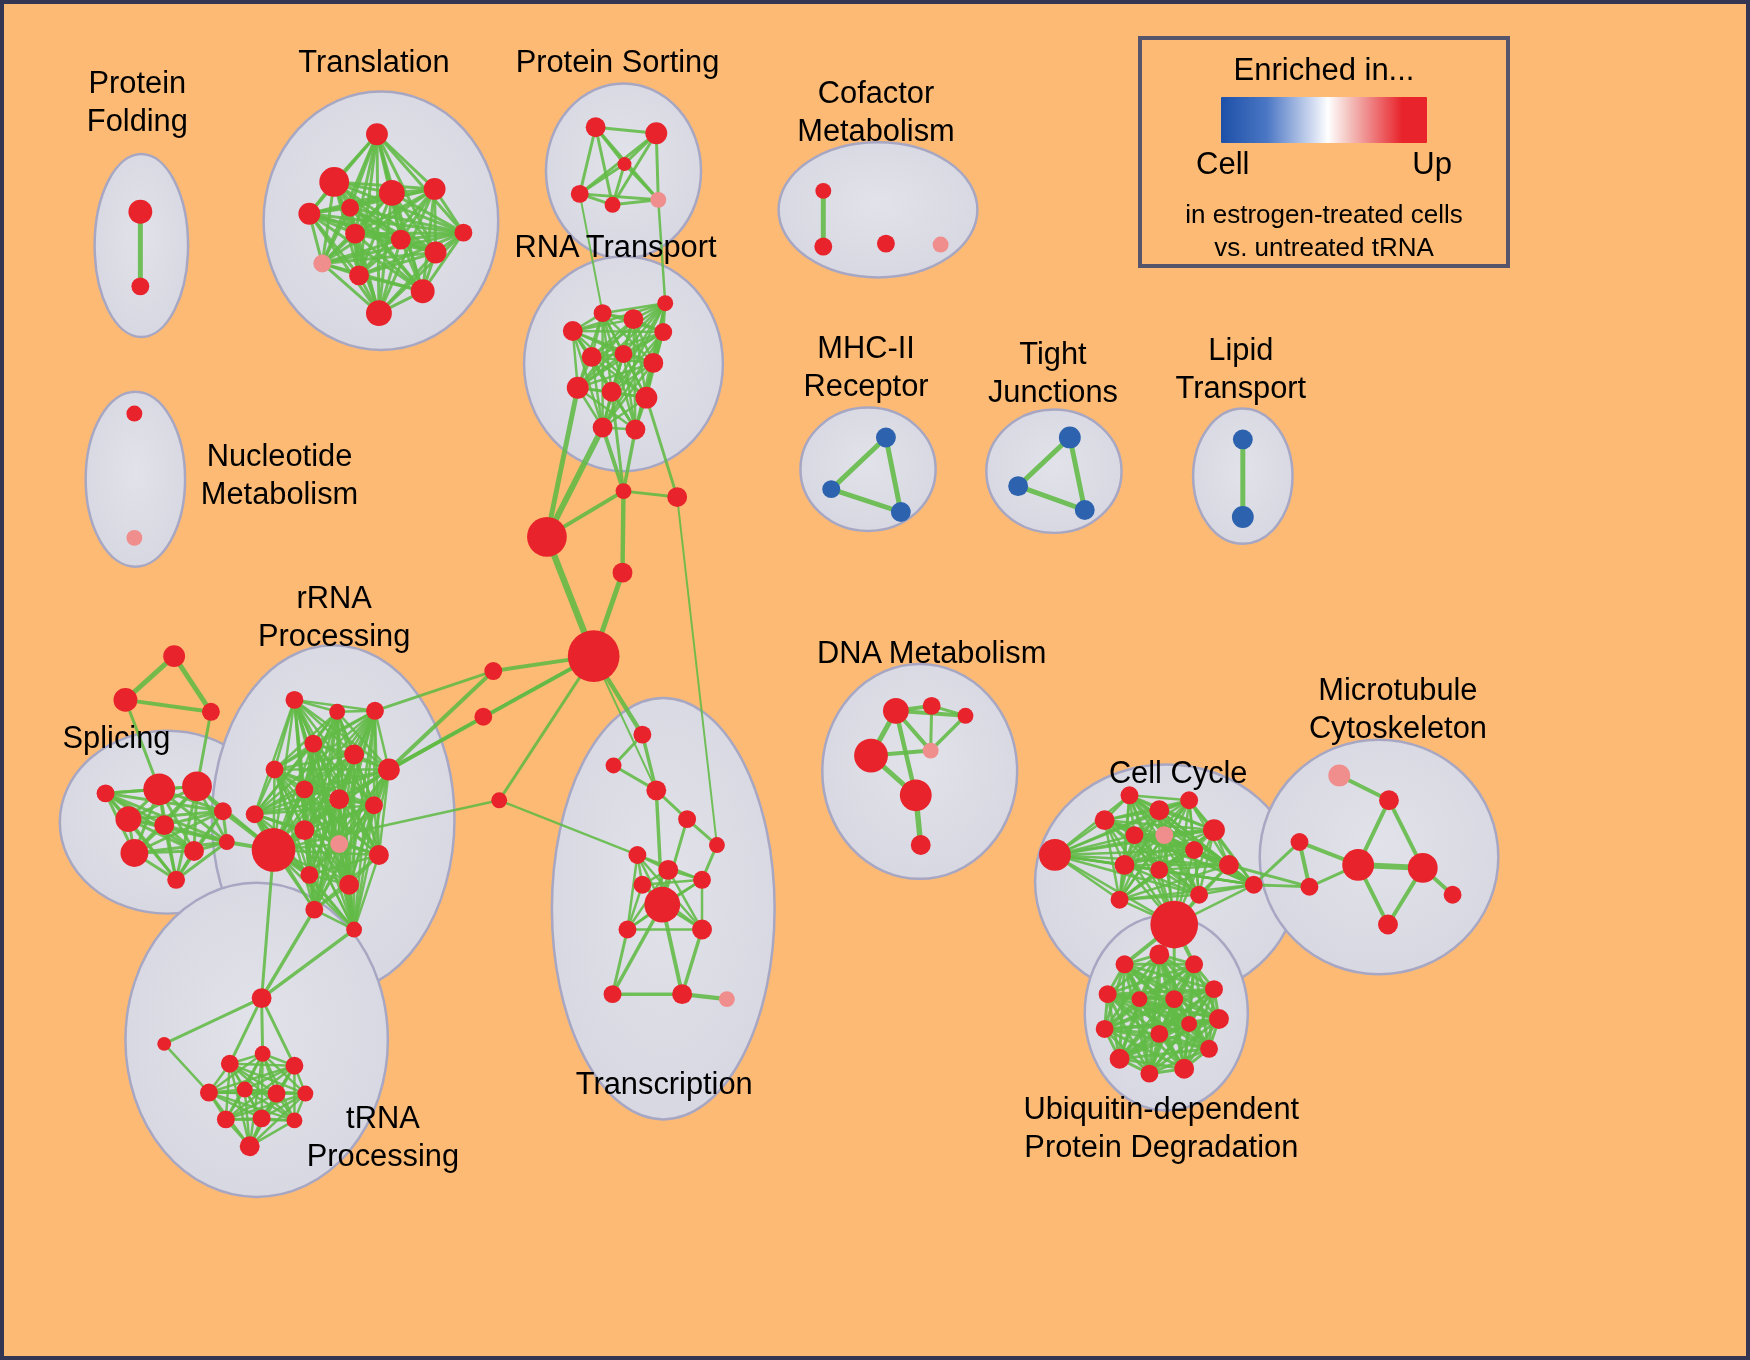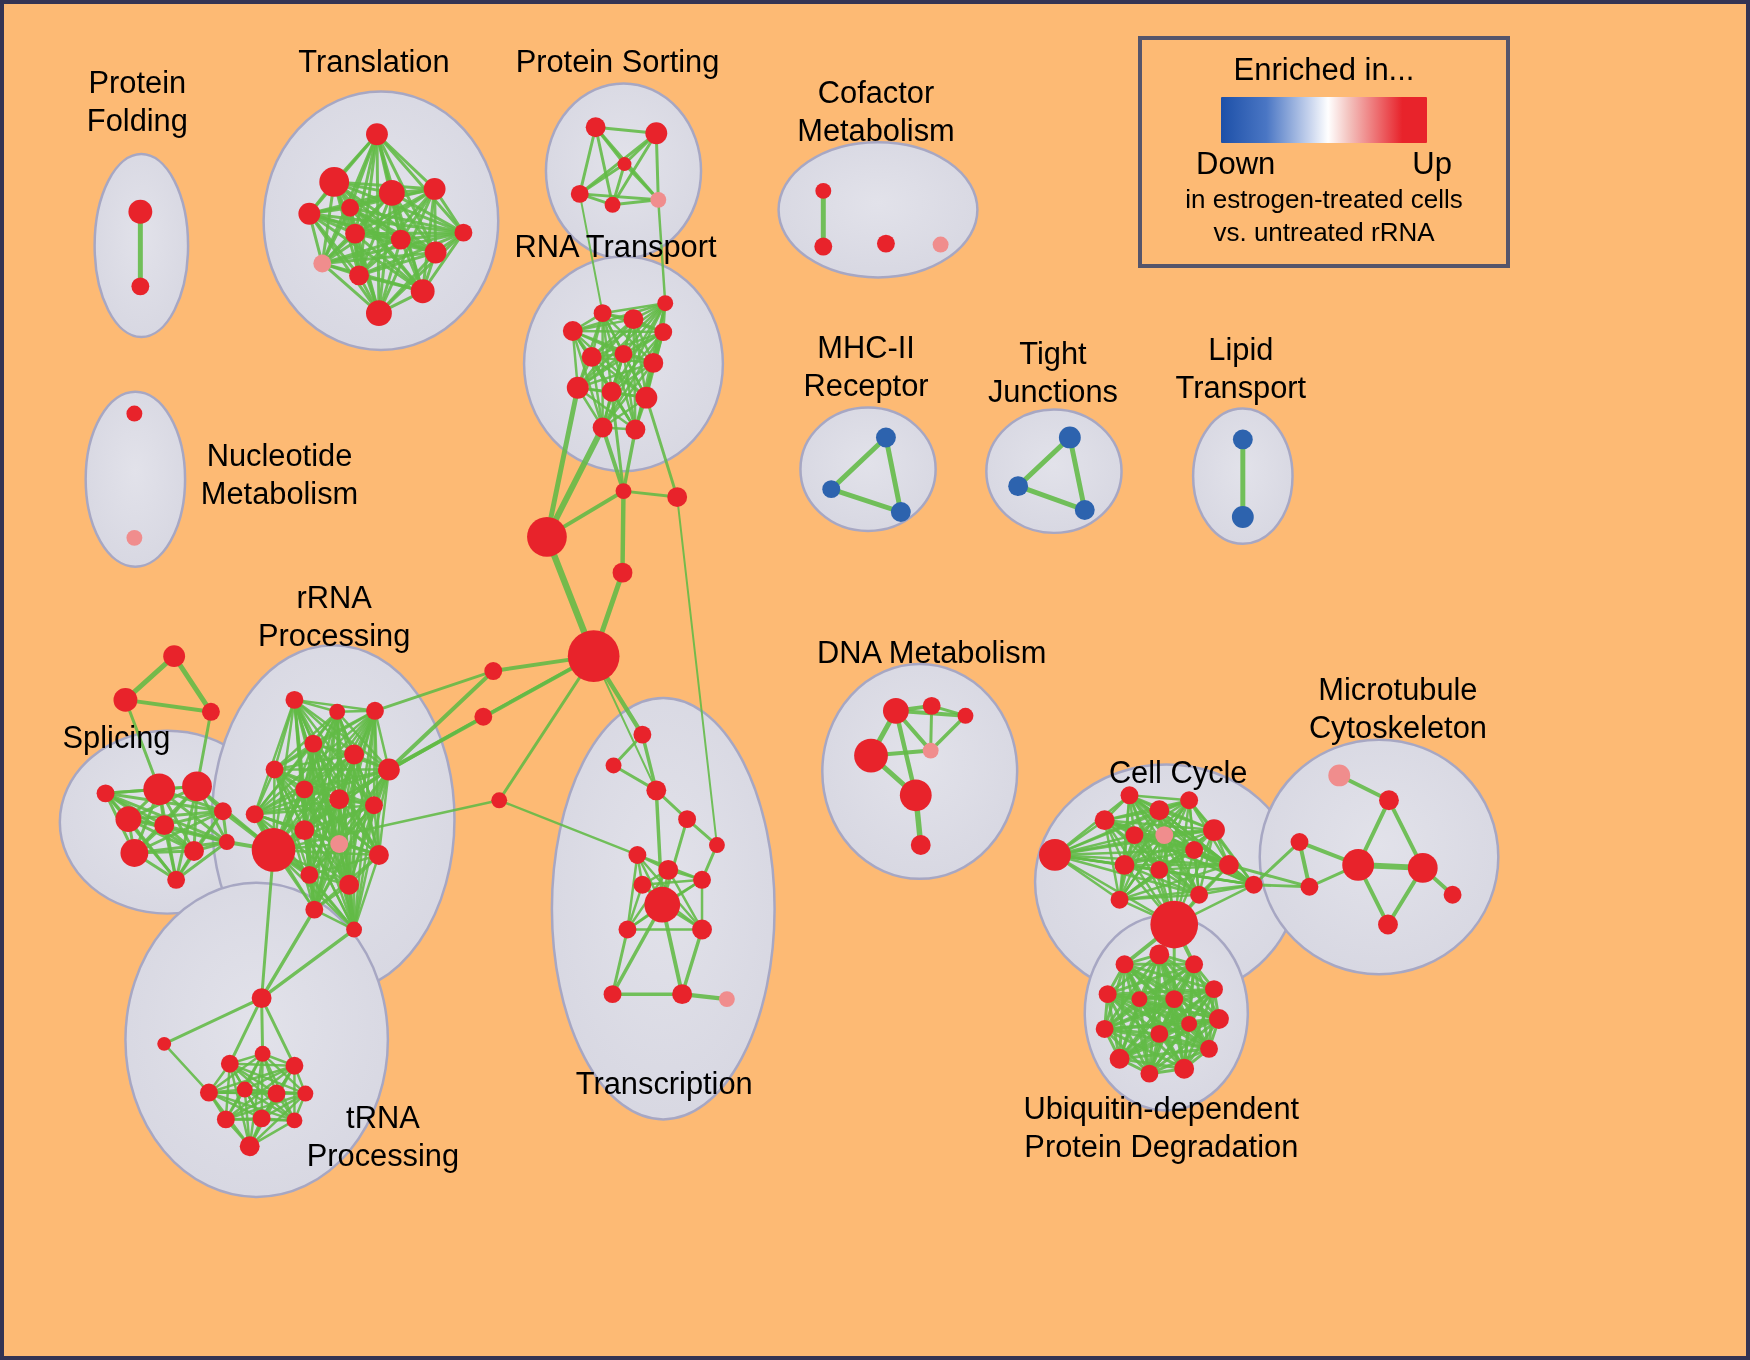--- a/index.html
+++ b/index.html
@@ -24,21 +24,21 @@
     width:372px;height:232px;
     border:4px solid #55556b;
     box-sizing:border-box;
     display:flex;flex-direction:column;align-items:center;
     color:#000;
   }
   .legend-title{font-size:31px;margin-top:12px;}
   .legend-gradient{width:206px;height:46px;margin-top:9px;border-radius:1px;}
   .legend-updown{width:256px;display:flex;justify-content:space-between;font-size:31px;margin-top:3px;}
   .legend-line{font-size:26px;line-height:33px;}
-  .legend-line.first{margin-top:1px;}
+  .legend-line.first{margin-top:16px;}
 </style>
 </head>
 <body>
 
 <div class="figure">
 
   <svg id="net-svg" viewBox="0 0 1750 1360">
     <defs>
       <radialGradient id="eg" cx="50%" cy="45%" r="70%">
         <stop offset="0%" stop-color="#e2e2ea"></stop>
@@ -1057,20 +1057,20 @@
         <text x="1401" y="738" text-anchor="middle" fill="#000000">Cytoskeleton</text>
         <text x="1163" y="1122" text-anchor="middle" fill="#000000">Ubiquitin-dependent</text>
         <text x="1163" y="1160" text-anchor="middle" fill="#000000">Protein Degradation</text>
       </g>
   </svg>
 
   <div class="legend">
     <div class="legend-title">Enriched in...</div>
     <div class="legend-gradient" style="background: linear-gradient(90deg, rgb(29, 80, 168) 0%, rgb(74, 118, 196) 22%, rgb(205, 216, 239) 44%, rgb(255, 255, 255) 52%, rgb(243, 195, 191) 62%, rgb(232, 35, 43) 88%);"></div>
     <div class="legend-updown">
-      <span>Down</span>
+      <span>Cell</span>
       <span>Up</span>
     </div>
     <div class="legend-line first">in estrogen-treated cells</div>
-    <div class="legend-line">vs. untreated rRNA</div>
+    <div class="legend-line">vs. untreated tRNA</div>
   </div>
 
 </div>
 
 </body></html>

